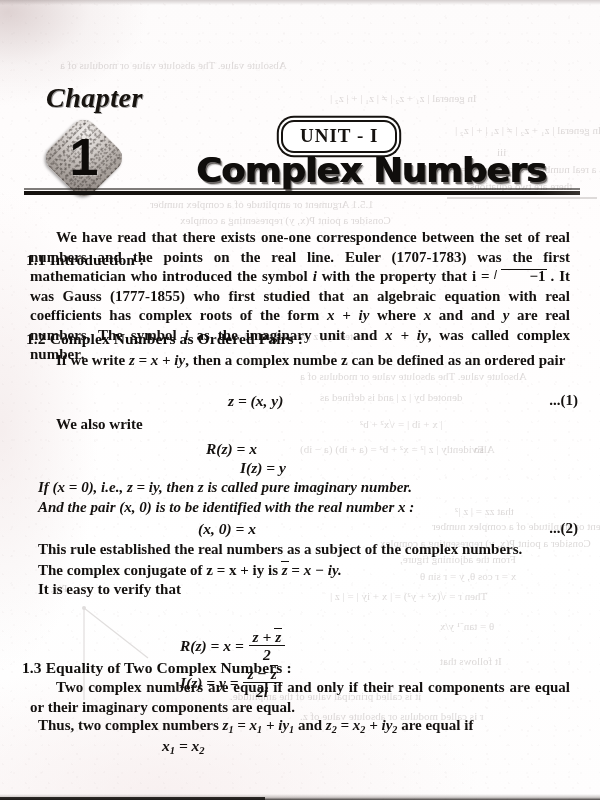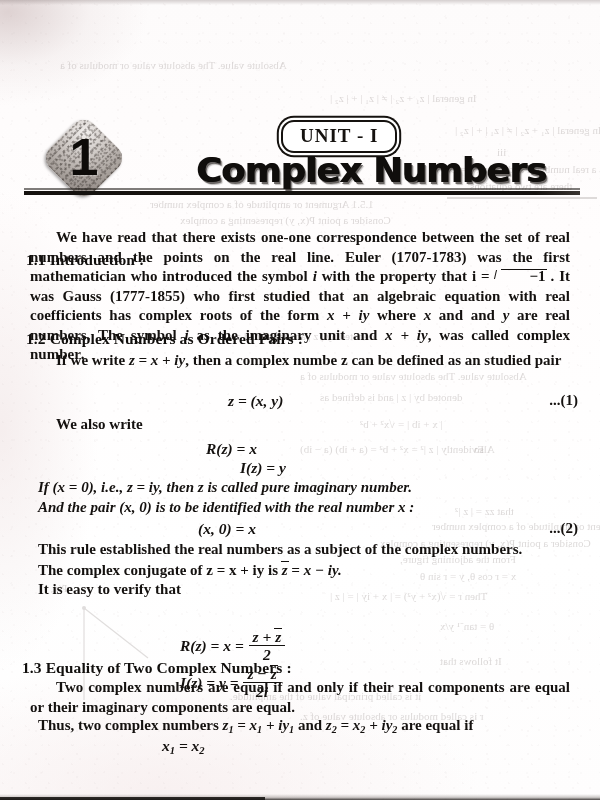--- a/index.html
+++ b/index.html
@@ -321,20 +321,21 @@
     <svg class="bleed-diagram" style="left:22px; top:600px;" width="130" height="110">
       <line x1="62" y1="8" x2="62" y2="100" stroke="#9a9290" stroke-width="1.2"></line>
       <line x1="62" y1="8" x2="126" y2="58" stroke="#9a9290" stroke-width="1.2"></line>
       <circle cx="62" cy="8" r="2" fill="#9a9290"></circle>
     </svg>
     <div class="bleed-block" style="left:40px; top:583px; font-size:10px;">
       <div class="bleed-line">P(x, y)</div>
     </div>
   </div>
 
+  <div class="chapter-word">Chapter</div>
 
   <div class="diamond-wrap">
     <div class="diamond"></div>
     <div class="diamond-num">1</div>
   </div>
 
   <div class="unit-badge">UNIT - I</div>
 
   <div class="title-main">Complex Numbers</div>
 
@@ -343,21 +344,21 @@
 
   <div class="sec-head" style="left:26px; top:211px;margin-top:40px;">1.1  Introduction :</div>
 
   <div class="para ind" style="left:30px; top:228px; width:540px;">
     <span>We have read that there exists one-one correspondence between the set of real numbers and the points on the real line. Euler (1707-1783) was the first mathematician who introduced the symbol </span><i>i</i><span> with the property that i = </span><span class="radical"><span>−1</span></span><span> . It was Gauss (1777-1855) who first studied that an algebraic equation with real coefficients has complex roots of the form </span><i>x + iy</i><span> where </span><i>x</i><span> and and </span><i>y</i><span> are real numbers. The symbol </span><i>i</i><span> as the </span><b>imaginary unit</b><span> and </span><i>x + iy</i><span>, was called </span><b>complex number</b><span>.</span>
   </div>
 
   <div class="sec-head" style="left:26px; top:330px;">1.2  Complex Numbers as Ordered Pairs :</div>
 
   <div class="tline" style="left:56px; top:352px;">
-    <span>If we write </span><i>z = x + iy</i><span>, then a complex numbe z can be defined as an studied pair </span>
+    <span>If we write </span><i>z = x + iy</i><span>, then a complex numbe z can be defined as an ordered pair </span>
   </div>
 
   <div class="eq it" style="left:228px; top:392px;">z = (x, y)</div>
   <div class="eqno" style="top:392px;">...(1)</div>
 
   <div class="tline" style="left:56px; top:416px;">We also write</div>
 
   <div class="eq it" style="left:206px; top:440px;">R(z) = x</div>
   <div class="eq it" style="left:206px; top:459px;margin-left:34px;">I(z) = y</div>
 

